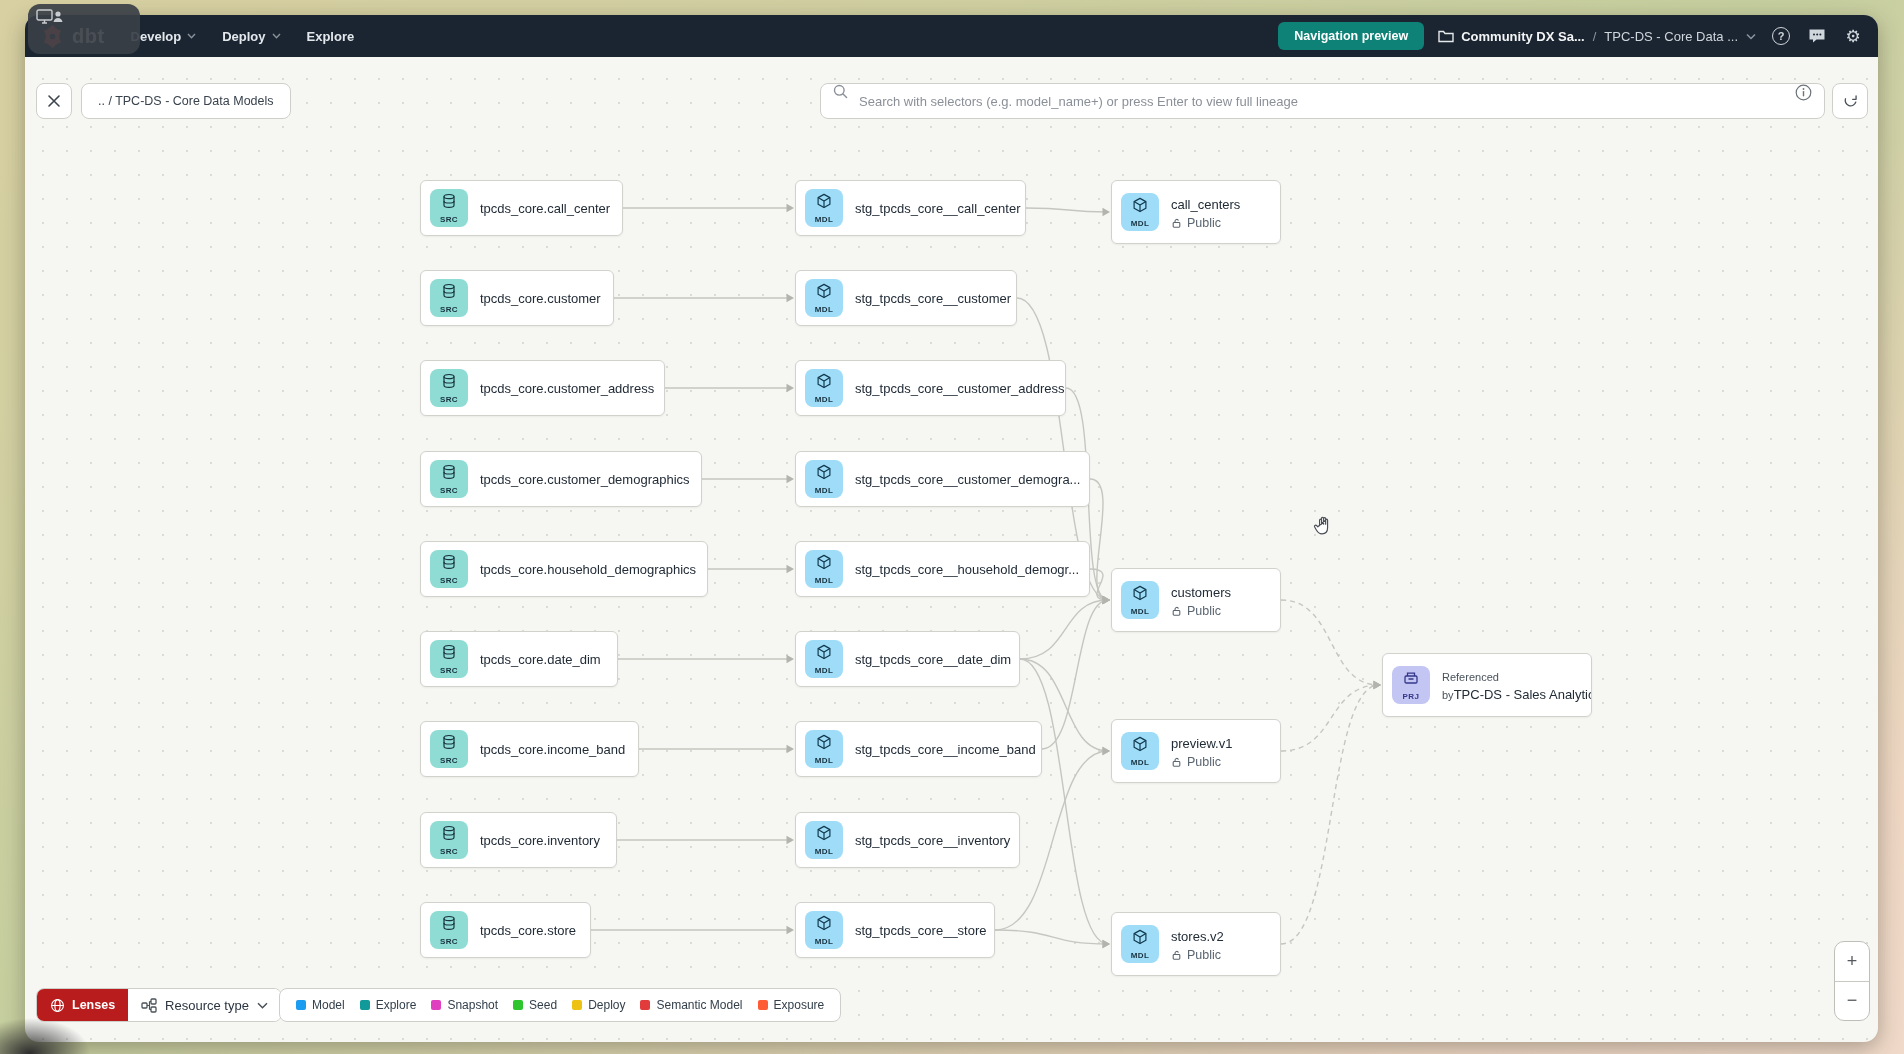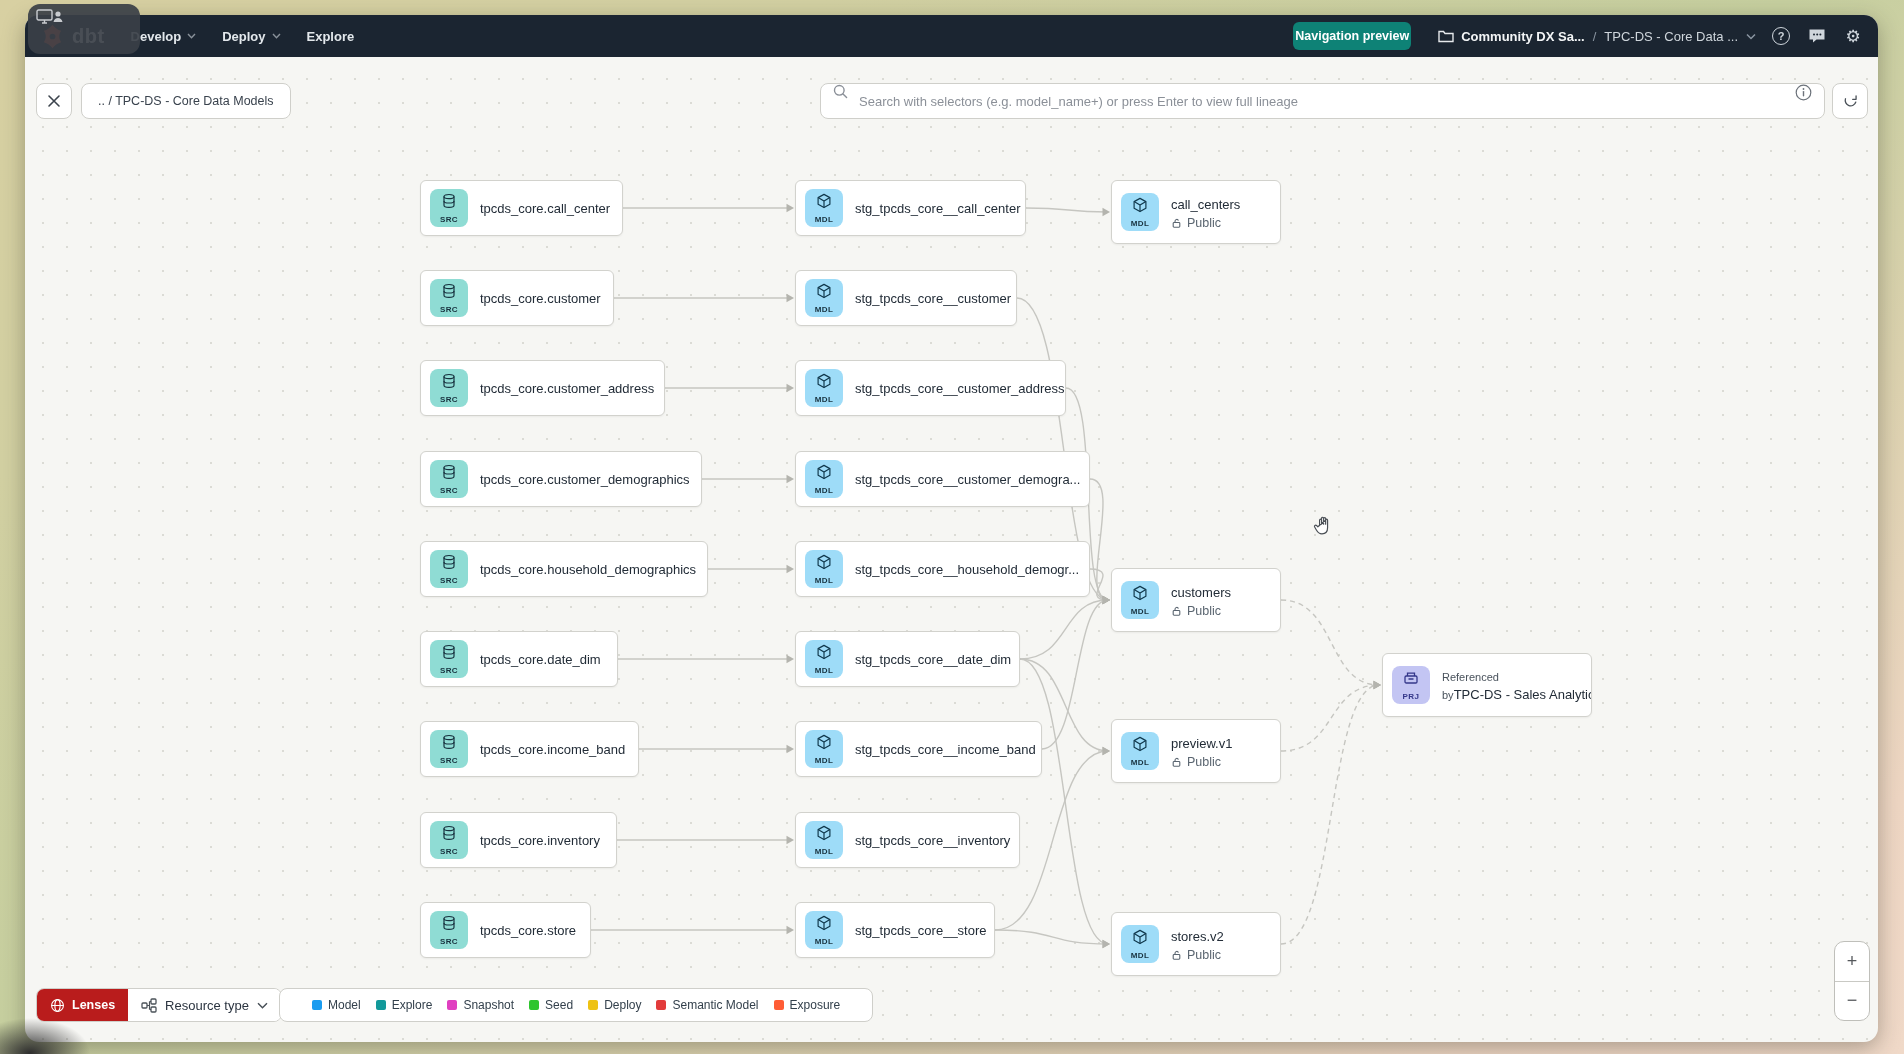--- a/index.html
+++ b/index.html
@@ -9,23 +9,23 @@
   .app{position:absolute;left:25px;top:15px;width:1853px;height:1027px;background:#f6f6f3;
     border-radius:14px;overflow:hidden;box-shadow:0 6px 22px rgba(40,40,30,.35);}
   
   .navbar{position:absolute;left:0;top:0;right:0;height:42px;background:#1b2531;display:flex;align-items:center;padding:0 14px;z-index:30;}
   .brand{display:flex;align-items:center;gap:6px;margin-right:26px;}
   .brand-word{color:#fff;font-weight:bold;font-size:20px;letter-spacing:.5px;}
   .nav-menu{display:flex;align-items:center;gap:26px;}
   .nav-item{display:flex;align-items:center;gap:6px;color:#e3e8ec;font-size:13px;font-weight:bold;cursor:pointer;}
   .nav-item svg{opacity:.75;}
   .nav-right{margin-left:auto;display:flex;align-items:center;gap:14px;}
-  .preview-btn{background:#0e8276;color:#fff;font-size:12.5px;font-weight:bold;padding:7px 2px;border-radius:6px;border:none;cursor:pointer;}
+  .preview-btn{background:#0e8276;color:#fff;font-size:12.5px;font-weight:bold;padding:7px 16px;border-radius:6px;border:none;cursor:pointer;}
   .crumb{display:flex;align-items:center;gap:8px;color:#cfd6dc;font-size:13px;white-space:nowrap;}
-  .crumb .proj{color:#f3f5f6;font-weight:bold;display:flex;align-items:center;gap:7px;margin-left:13px;}
+  .crumb .proj{color:#f3f5f6;font-weight:bold;display:flex;align-items:center;gap:7px;}
   .crumb .sep{color:#8a95a1;}
   .nav-icon{width:22px;height:22px;display:flex;align-items:center;justify-content:center;color:#cfd6dc;font-size:17px;cursor:pointer;}
   .help-circle{width:16px;height:16px;border:1.5px solid #cfd6dc;border-radius:50%;font-size:11px;font-weight:bold;display:flex;align-items:center;justify-content:center;}
   
   .share-pill{position:absolute;left:28px;top:4px;width:112px;height:50px;background:rgba(58,63,70,.92);border-radius:12px;z-index:40;padding:5px 0 0 8px;box-sizing:border-box;}
   
   .canvas{position:absolute;left:0;top:42px;right:0;bottom:0;
     background-image:radial-gradient(circle,#dbdbd5 1.1px,transparent 1.3px);
     background-size:24px 24px;background-position:6px 10px;}
   .graph-layer{position:absolute;inset:0;z-index:5;}
@@ -44,21 +44,21 @@
   .node-sub{display:flex;align-items:center;gap:5px;font-size:12.5px;color:#5a6570;margin-top:3px;}
   .node-text .ref-small{font-size:11px;color:#49525c;margin-bottom:4px;}
   .ic-src{background:#8fdcd4;}
   .ic-mdl{background:#9edcf8;}
   .ic-prj{background:#c3c5f3;}
   .ic-prj .badge{color:#34378a;}
   
   .lens-group{position:absolute;left:11px;top:973px;height:34px;display:flex;border:1px solid #cfcfca;border-radius:8px;background:#fff;z-index:20;overflow:hidden;box-sizing:border-box;}
   .lens-btn{background:#b91c1c;color:#fff;display:flex;align-items:center;gap:7px;padding:0 13px;font-size:12.5px;font-weight:bold;cursor:pointer;}
   .restype-btn{display:flex;align-items:center;gap:8px;padding:0 13px;font-size:13px;color:#2b3440;cursor:pointer;background:#fff;}
-  .legend{position:absolute;left:254px;top:973px;height:34px;background:#fff;border:1px solid #cfcfca;border-radius:8px;display:flex;align-items:center;gap:15px;padding:0 32px;z-index:20;box-sizing:border-box;}
+  .legend{position:absolute;left:254px;top:973px;height:34px;background:#fff;border:1px solid #cfcfca;border-radius:8px;display:flex;align-items:center;gap:15px;padding:0 16px;z-index:20;box-sizing:border-box;}
   .legend-item{display:flex;align-items:center;gap:6px;font-size:12px;color:#33404c;}
   .legend-item .sw{width:10px;height:10px;border-radius:2px;flex:0 0 10px;}
   .zoomctl{position:absolute;left:1809px;top:926px;width:36px;height:80px;background:#fff;border:1px solid #bfbfba;border-radius:10px;display:flex;flex-direction:column;z-index:20;box-sizing:border-box;overflow:hidden;}
   .zoomctl .zc{flex:1;display:flex;align-items:center;justify-content:center;font-size:18px;color:#55585c;cursor:pointer;}
   .zoomctl .zc:first-child{border-bottom:1px solid #c9c9c4;}
   .cursor-hand{position:absolute;z-index:25;}
 </style>
 </head>
 <body>
 

